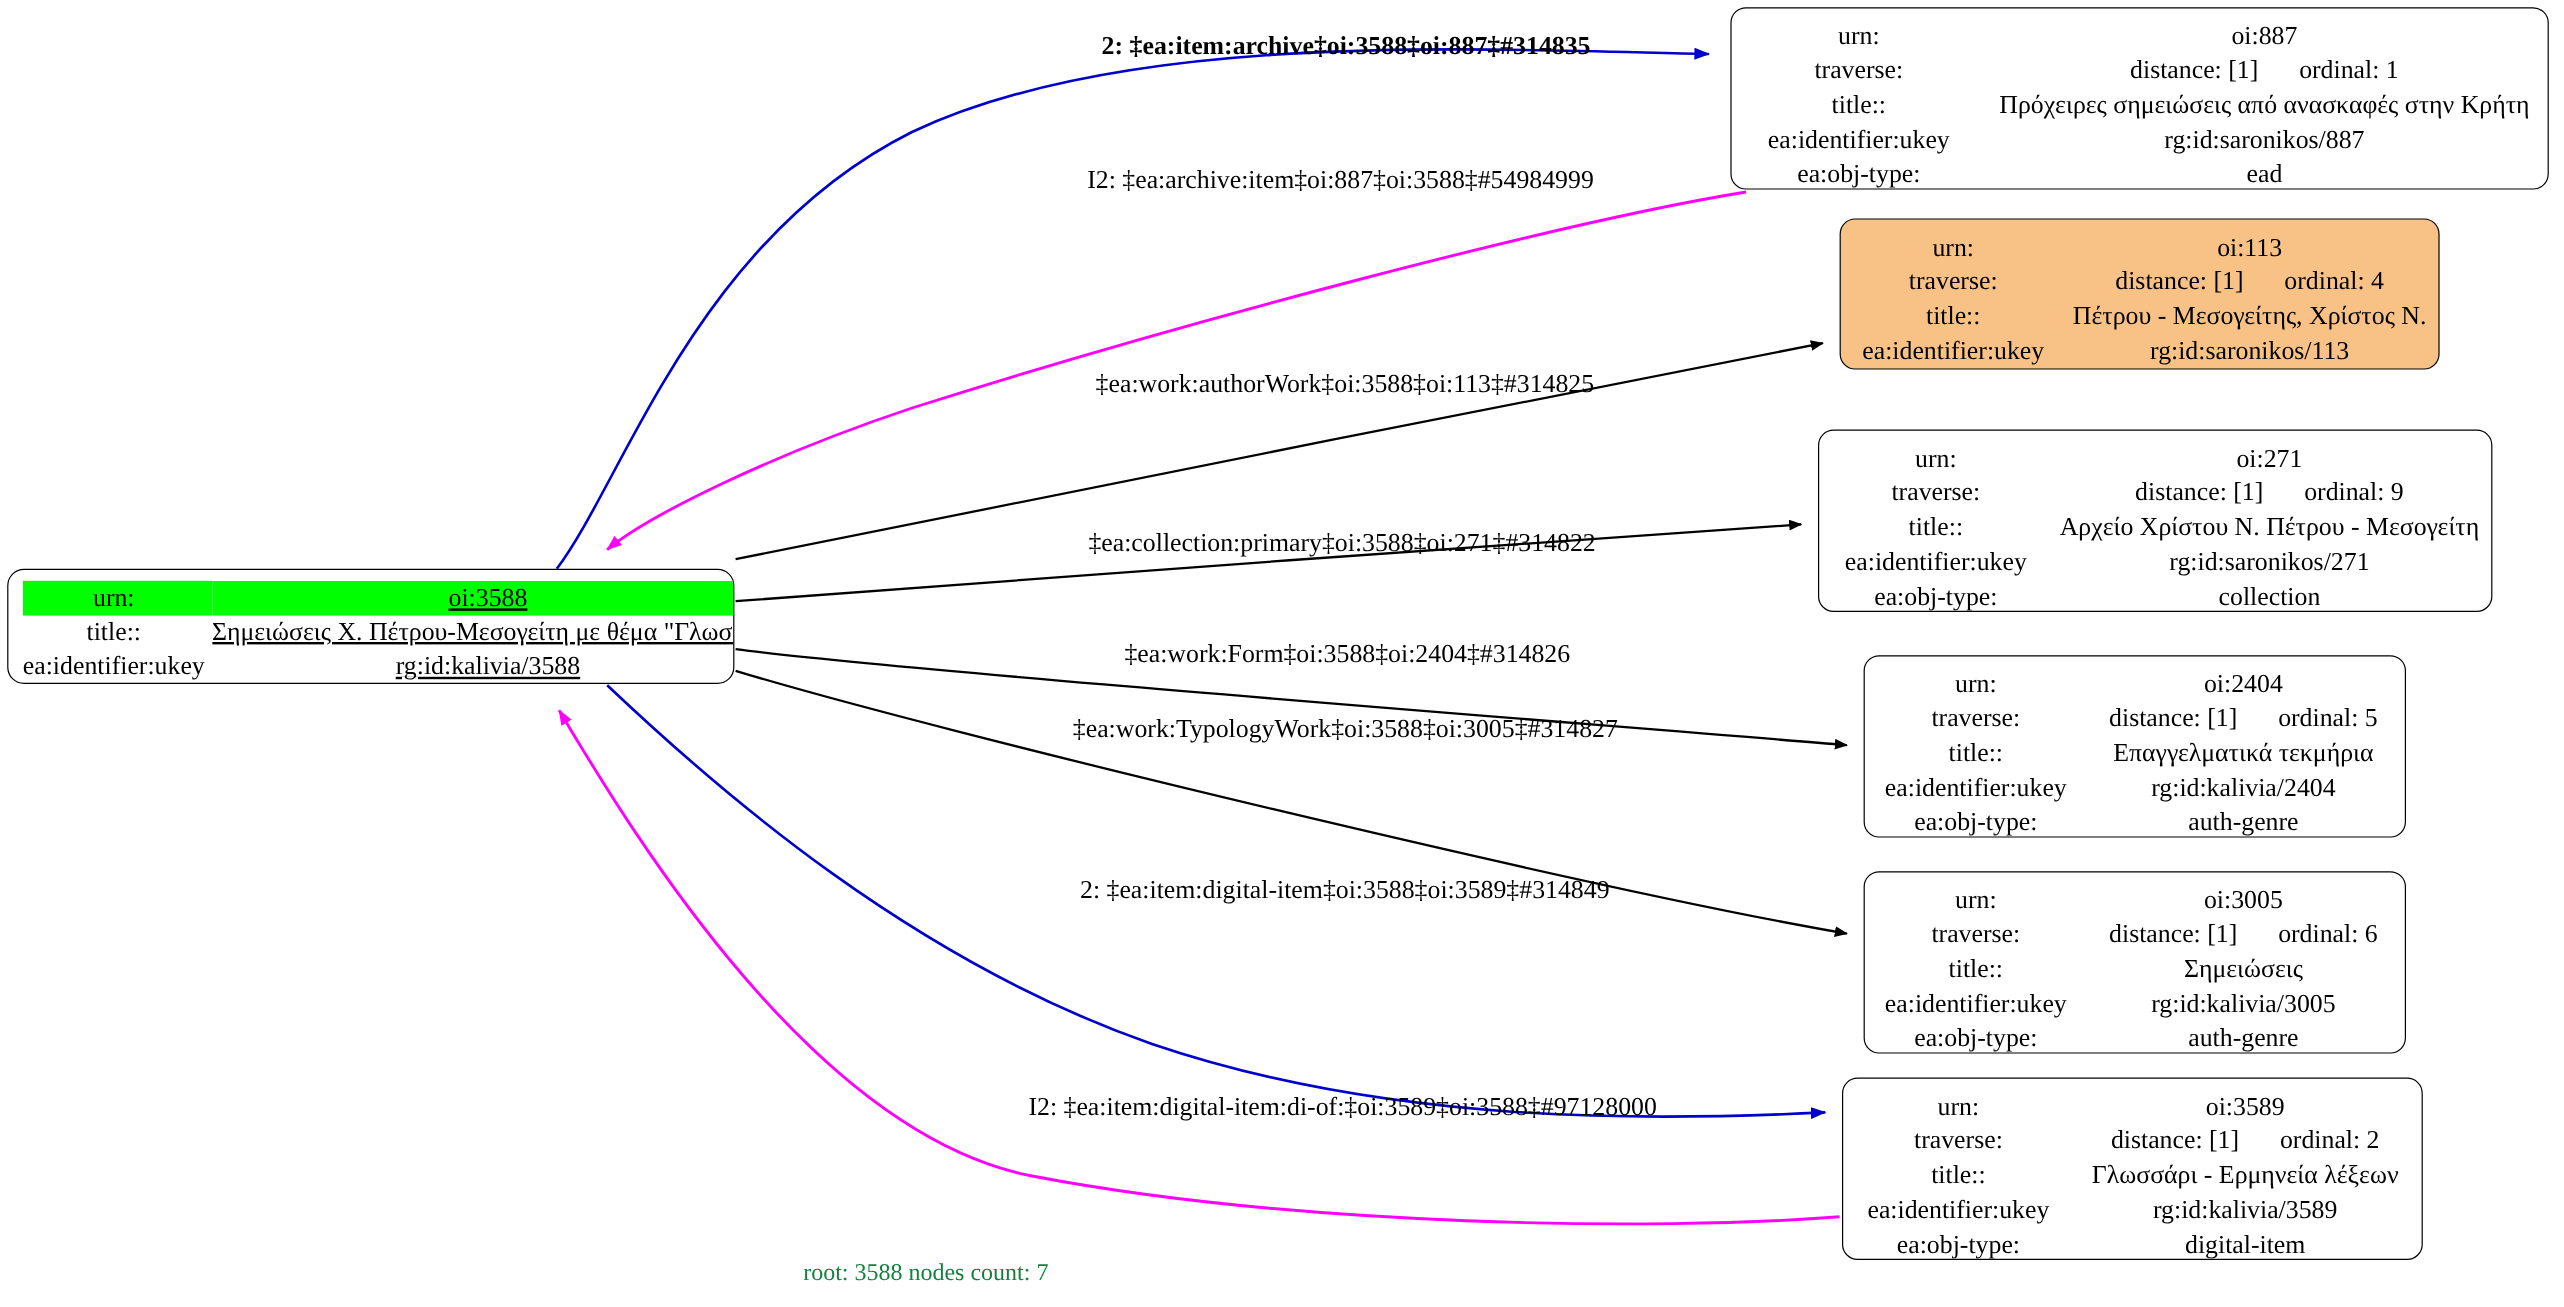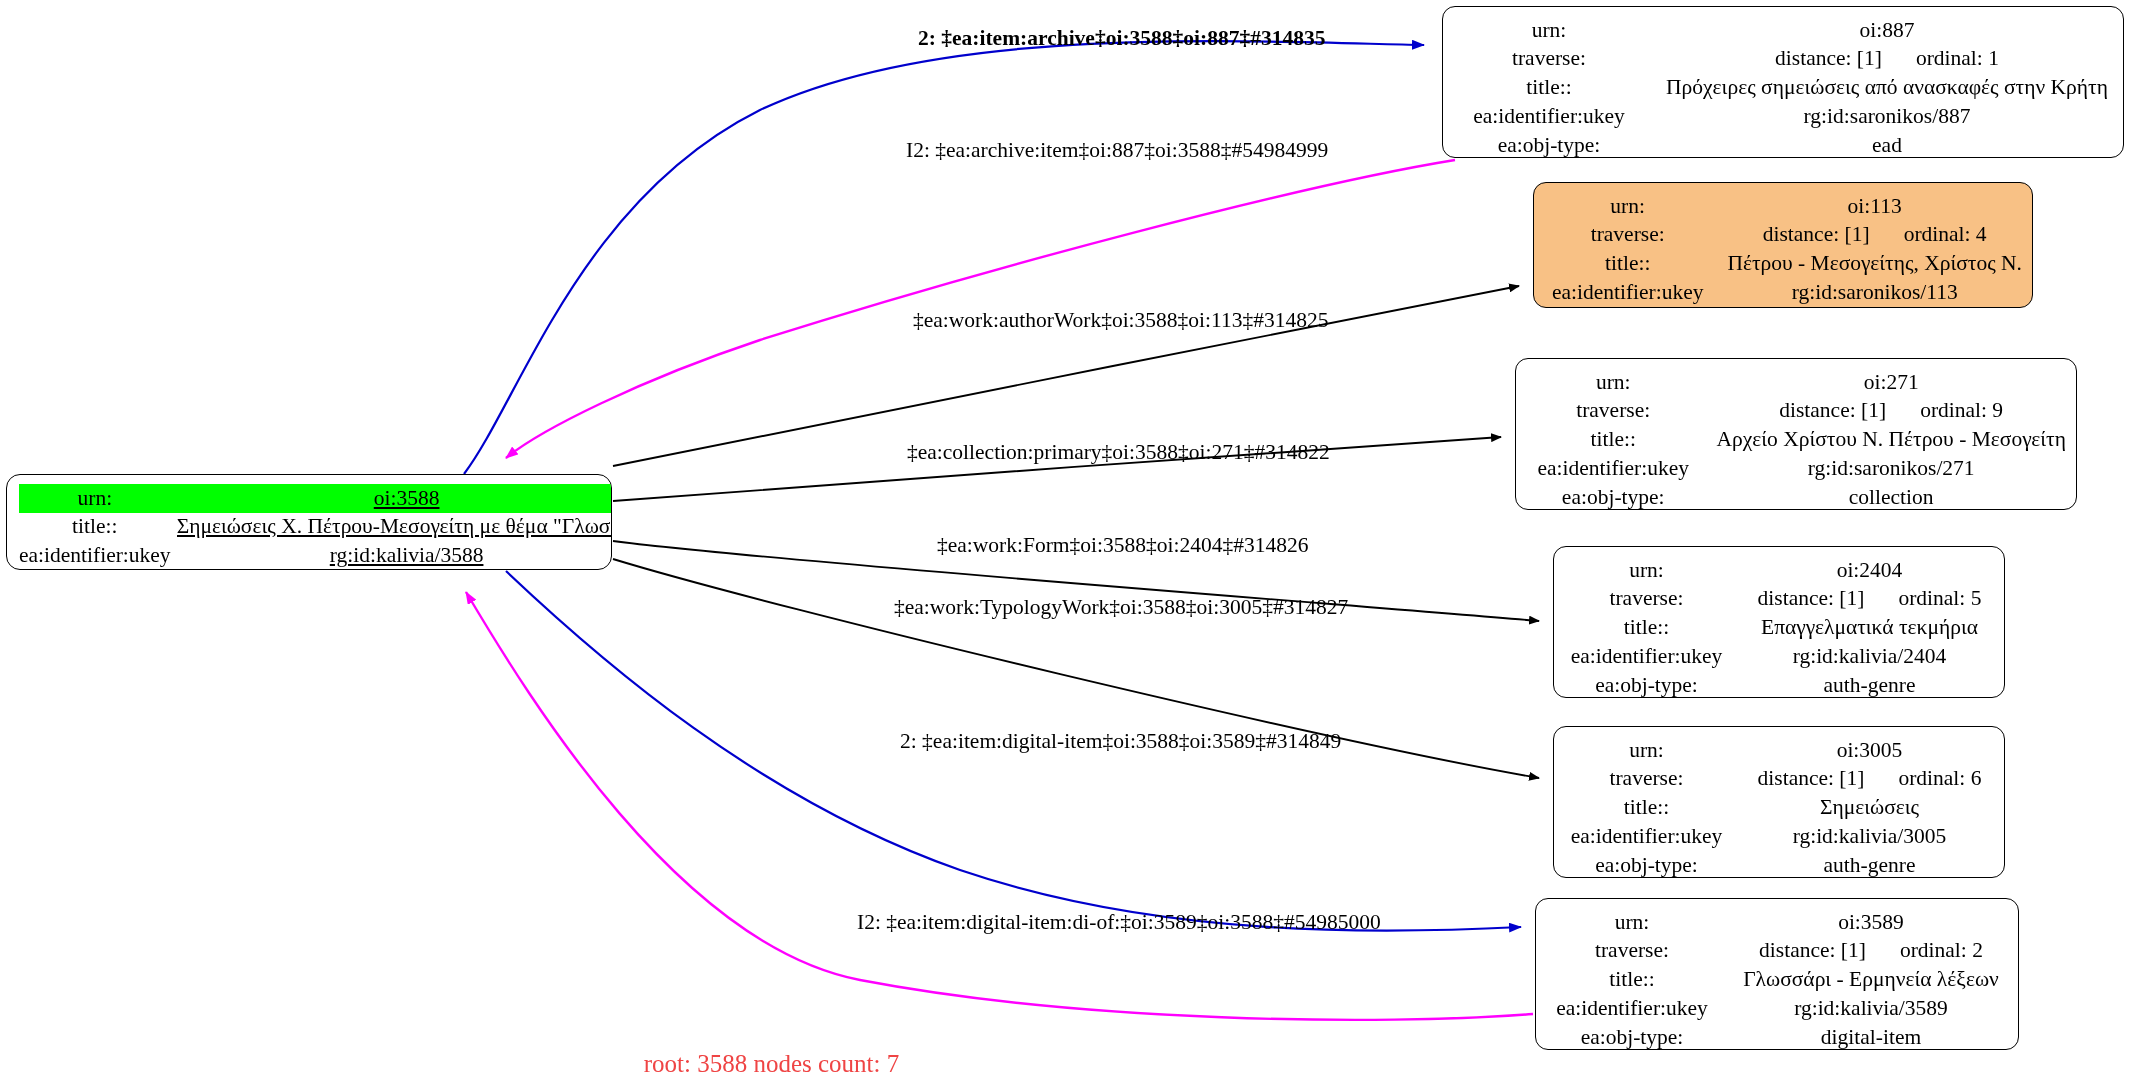--- a/index.html
+++ b/index.html
@@ -65,22 +65,22 @@
     font-size:21.5px;
     line-height:1;
     white-space:nowrap;
     color:#000000;
   }
   
   #caption{
     position:absolute;
     left:0;top:1050px;width:1733px;
     text-align:center;
-    font-size:25px;
-    color:#ef4444;
+    font-size:20px;
+    color:#15803d;
   }
   #caption .inner{display:inline-block;margin-left:-190px;}
 </style>
 </head>
 <body>
 
 <div id="canvas">
 
   <svg id="edgelayer" viewBox="0 0 2137 1089" xmlns="http://www.w3.org/2000/svg">
     <defs>
@@ -119,21 +119,21 @@
   <div class="elabel" style="left:913px;top:310px;">‡ea:work:authorWork‡oi:3588‡oi:113‡#314825</div>
 
   <div class="elabel" style="left:907px;top:442px;">‡ea:collection:primary‡oi:3588‡oi:271‡#314822</div>
 
   <div class="elabel" style="left:937px;top:535px;">‡ea:work:Form‡oi:3588‡oi:2404‡#314826</div>
 
   <div class="elabel" style="left:894px;top:597px;text-align:center;">‡ea:work:TypologyWork‡oi:3588‡oi:3005‡#314827</div>
 
   <div class="elabel" style="left:900px;top:731px;">2: ‡ea:item:digital-item‡oi:3588‡oi:3589‡#314849</div>
 
-  <div class="elabel" style="left:857px;top:912px;">I2: ‡ea:item:digital-item:di-of:‡oi:3589‡oi:3588‡#54985000</div>
+  <div class="elabel" style="left:857px;top:912px;">I2: ‡ea:item:digital-item:di-of:‡oi:3589‡oi:3588‡#97128000</div>
 
   <div class="node" id="node-root">
     <div class="inner">
       <table>
         <tbody>
             <tr class="hl">
           <td class="k">urn:</td>
           <td class="v">oi:3588</td>
         </tr>
         <tr>

